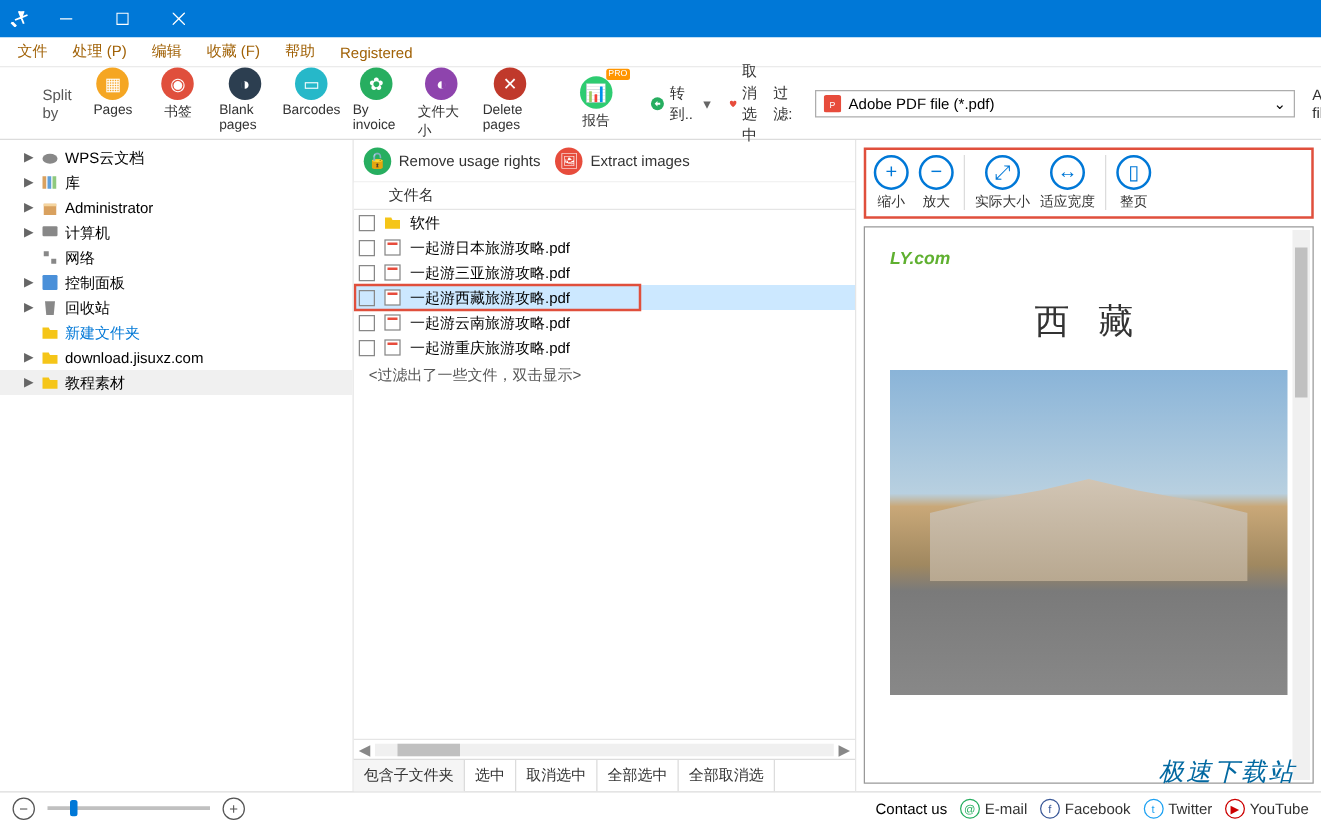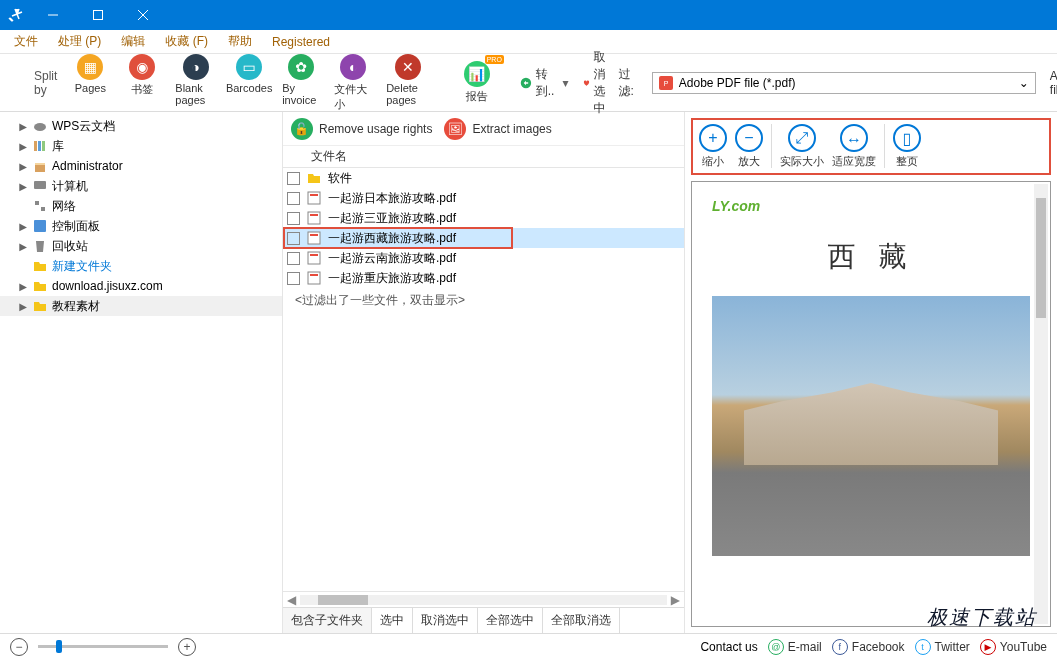--- a/index.html
+++ b/index.html
@@ -90,21 +90,21 @@
 
 .statusbar { height: 26px; border-top: 1px solid #dcdcdc; display: flex; align-items: center; padding: 0 10px; gap: 10px; }
 .zoom-ctrl { display: flex; align-items: center; gap: 10px; }
 .zc-btn { width: 18px; height: 18px; border: 1.5px solid #555; border-radius: 50%; display: flex; align-items: center; justify-content: center; font-size: 12px; color: #555; }
 .zc-slider { width: 130px; height: 3px; background: #c0c0c0; position: relative; }
 .zc-slider .knob { position: absolute; left: 18px; top: -5px; width: 6px; height: 13px; background: #0078d7; border-radius: 2px; }
 .statusbar .spacer { flex: 1; }
 .social { display: flex; align-items: center; gap: 10px; }
 .social .sitem { display: flex; align-items: center; gap: 4px; color: #333; }
 .sicon { width: 16px; height: 16px; border: 1.5px solid; border-radius: 50%; display: flex; align-items: center; justify-content: center; font-size: 9px; }
-.watermark { position: absolute; right: 20px; bottom: 28px; color: #0f172a; font-size: 20px; font-style: italic; pointer-events: none; letter-spacing: 2px; }
+.watermark { position: absolute; right: 20px; bottom: 28px; color: #0369a1; font-size: 20px; font-style: italic; pointer-events: none; letter-spacing: 2px; }
 
 svg { display: block; }
 </style>
 </head>
 <body>
 
 <div class="titlebar">
   <svg class="app-icon" viewBox="0 0 16 16">
       <path fill="#fff" d="M11 2l-2 5 5-2-5 2 2 5-2-5-5 2 5-2-2-5m-6 9l3 3M2 11l3 3" stroke="#fff" stroke-width="1.5"></path>
     </svg>

